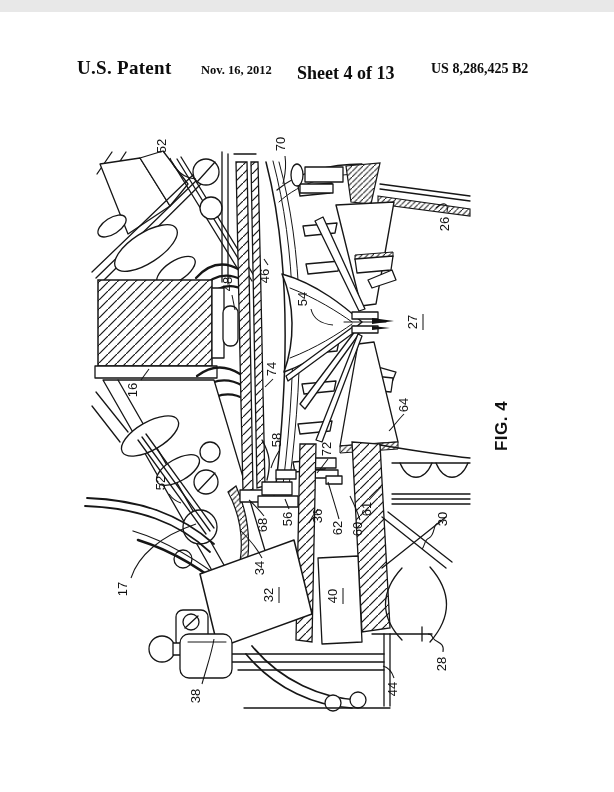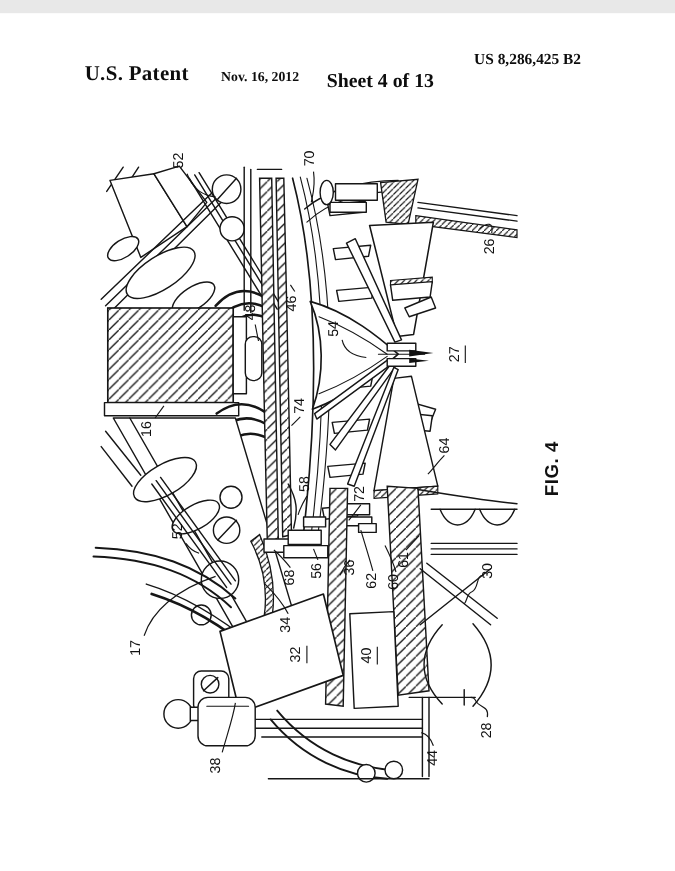--- a/index.html
+++ b/index.html
@@ -6,21 +6,21 @@
   html,body{margin:0;padding:0;background:#e8e8e8;}
   .page{
     position:relative;width:614px;height:792px;margin:12px auto;
     background:#ffffff;overflow:hidden;
     font-family:"Liberation Serif", serif;color:#111;
   }
   .hdr{position:absolute;white-space:nowrap;font-weight:bold;color:#0d0d0d;}
   .h-patent{left:77px;top:45px;font-size:19px;letter-spacing:.3px;}
   .h-date{left:201px;top:51px;font-size:12.5px;}
   .h-sheet{left:297px;top:51px;font-size:18px;}
-  .h-num{left:431px;top:35px;font-size:14px;}
+  .h-num{left:431px;top:49px;font-size:14px;}
   svg{position:absolute;left:0;top:0;}
   .ln{fill:none;stroke:#161616;stroke-width:1.3;stroke-linecap:round;stroke-linejoin:round;}
   .w{fill:#ffffff;stroke:#161616;stroke-width:1.3;stroke-linejoin:round;}
   .thick{stroke-width:2.3;}
   .thin{stroke-width:1;}
   .leader{fill:none;stroke:#161616;stroke-width:1.05;}
   .ref{font-family:"Liberation Sans", sans-serif;font-size:13px;fill:#111;}
   .cap{font-family:"Liberation Sans", sans-serif;font-size:17px;font-weight:bold;fill:#111;letter-spacing:.5px;}
 </style>
 </head>

